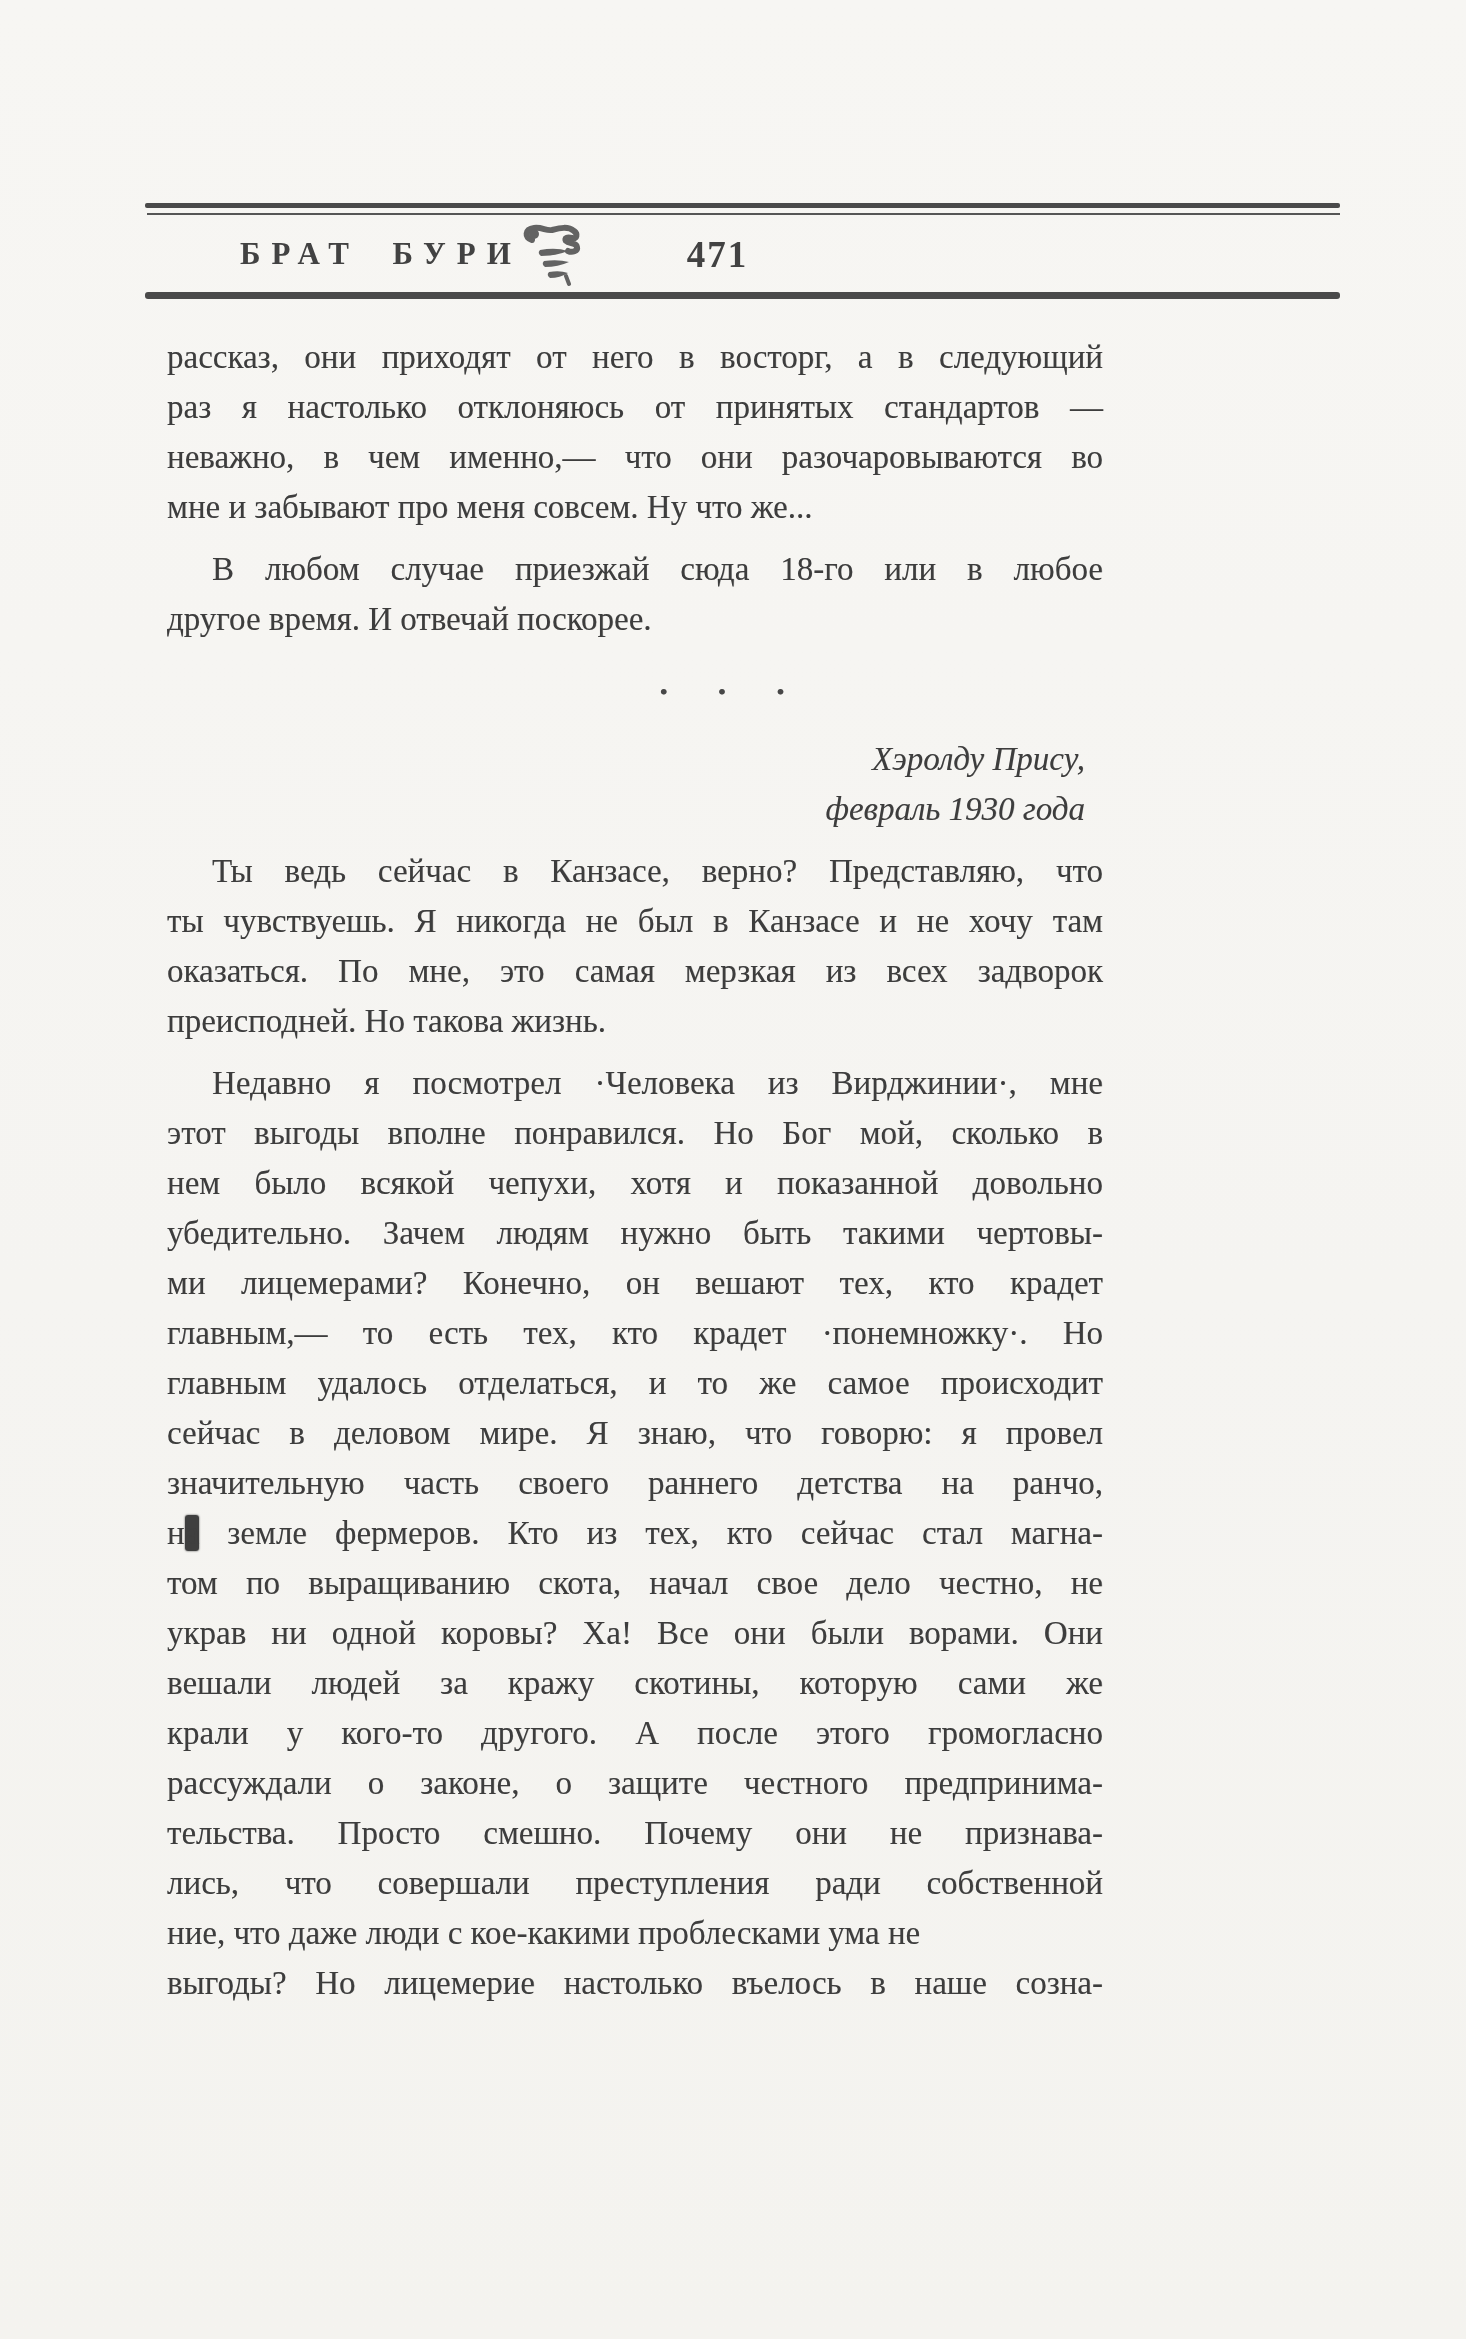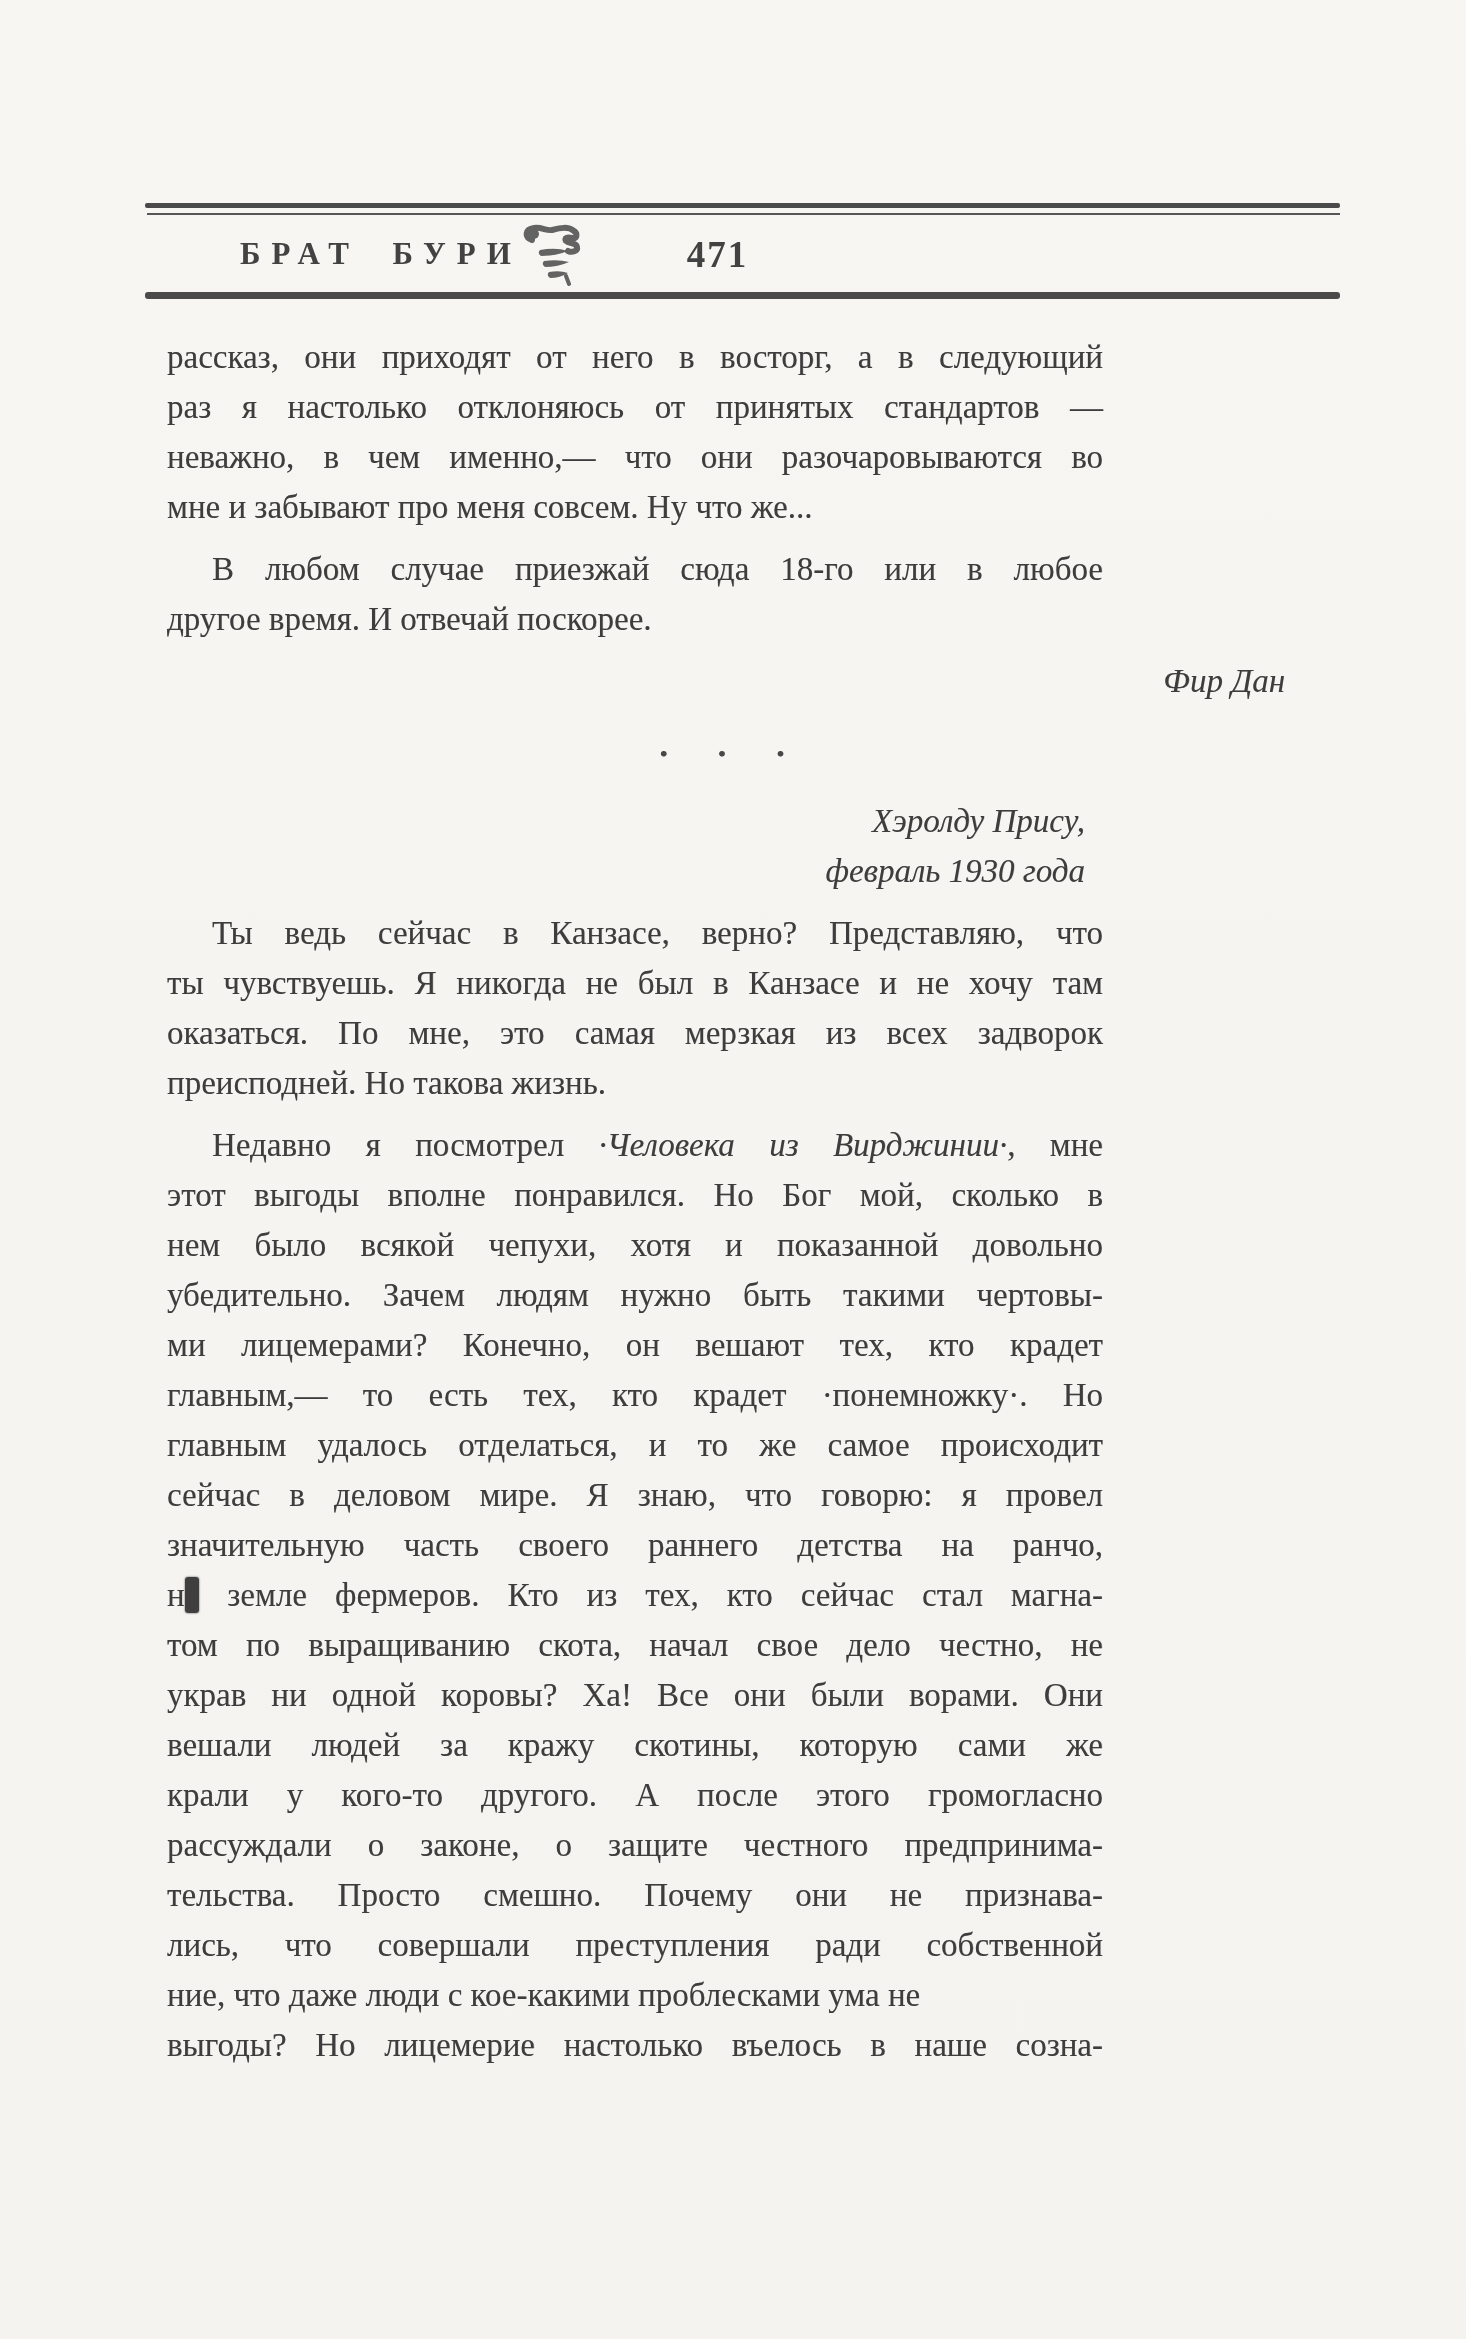--- a/index.html
+++ b/index.html
@@ -69,21 +69,21 @@
     text-align: justify;
     text-align-last: justify;
     -moz-text-align-last: justify;
     white-space: normal;
   }
   .line.last {
     text-align-last: left;
     -moz-text-align-last: left;
   }
   .line.indent { text-indent: 45px; }
-  .it { font-style: italic; }
+  .it { }
   .sm {
     background: #3f3f3f;
     color: #3f3f3f;
     border-radius: 3px;
     box-shadow: 0 0 2px #3f3f3f;
   }
   .sig {
     margin-top: 10px;
     text-align: right;
     margin-right: -170px;
@@ -136,21 +136,20 @@
       <div class="para">
         <div class="line"><span>рассказ, они приходят от него в восторг, а в следующий</span></div>
         <div class="line"><span>раз я настолько отклоняюсь от принятых стандартов —</span></div>
         <div class="line"><span>неважно, в чем именно,— что они разочаровываются во</span></div>
         <div class="line last"><span>мне и забывают про меня совсем. Ну что же...</span></div>
       </div>
       <div class="para">
         <div class="line indent"><span>В любом случае приезжай сюда 18-го или в любое</span></div>
         <div class="line last"><span>другое время. И отвечай поскорее.</span></div>
       </div>
-      <div class="sig">Фир Дан</div>
       <div class="stars">• • •</div>
       <div class="address">
         <div class="addr-line">Хэролду Прису,</div>
         <div class="addr-line">февраль 1930 года</div>
       </div>
       <div class="para">
         <div class="line indent"><span>Ты ведь сейчас в Канзасе, верно? Представляю, что</span></div>
         <div class="line"><span>ты чувствуешь. Я никогда не был в Канзасе и не хочу там</span></div>
         <div class="line"><span>оказаться. По мне, это самая мерзкая из всех задворок</span></div>
         <div class="line last"><span>преисподней. Но такова жизнь.</span></div>

